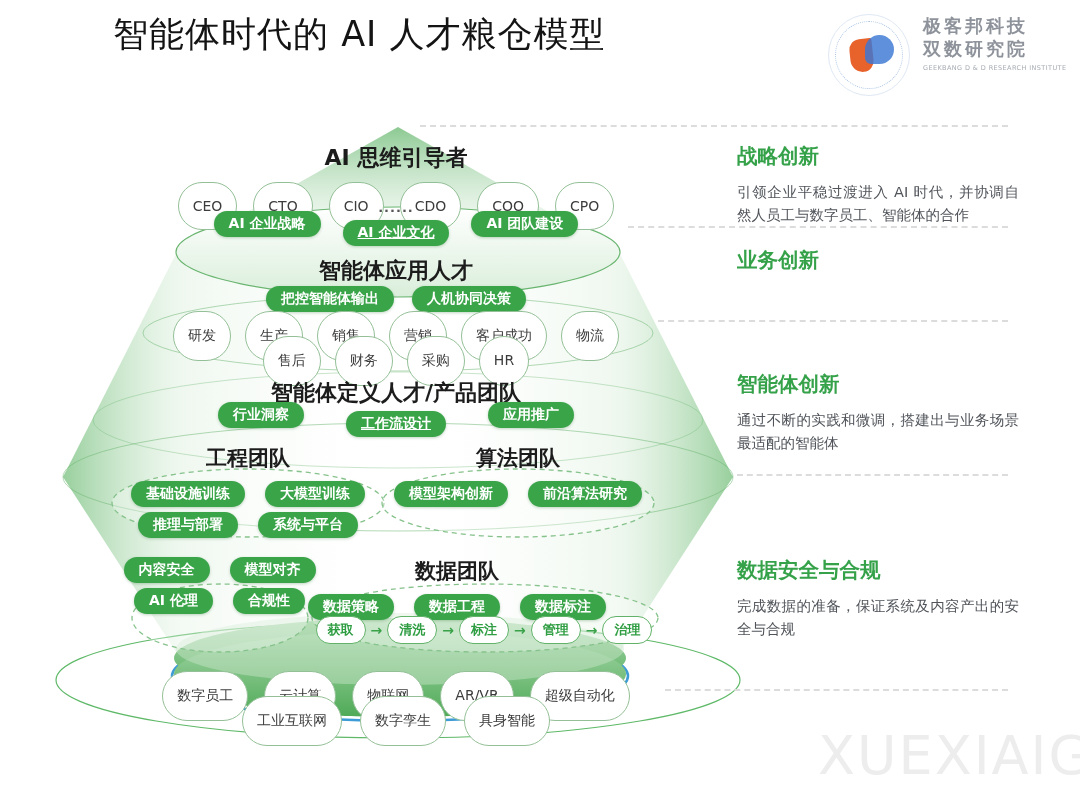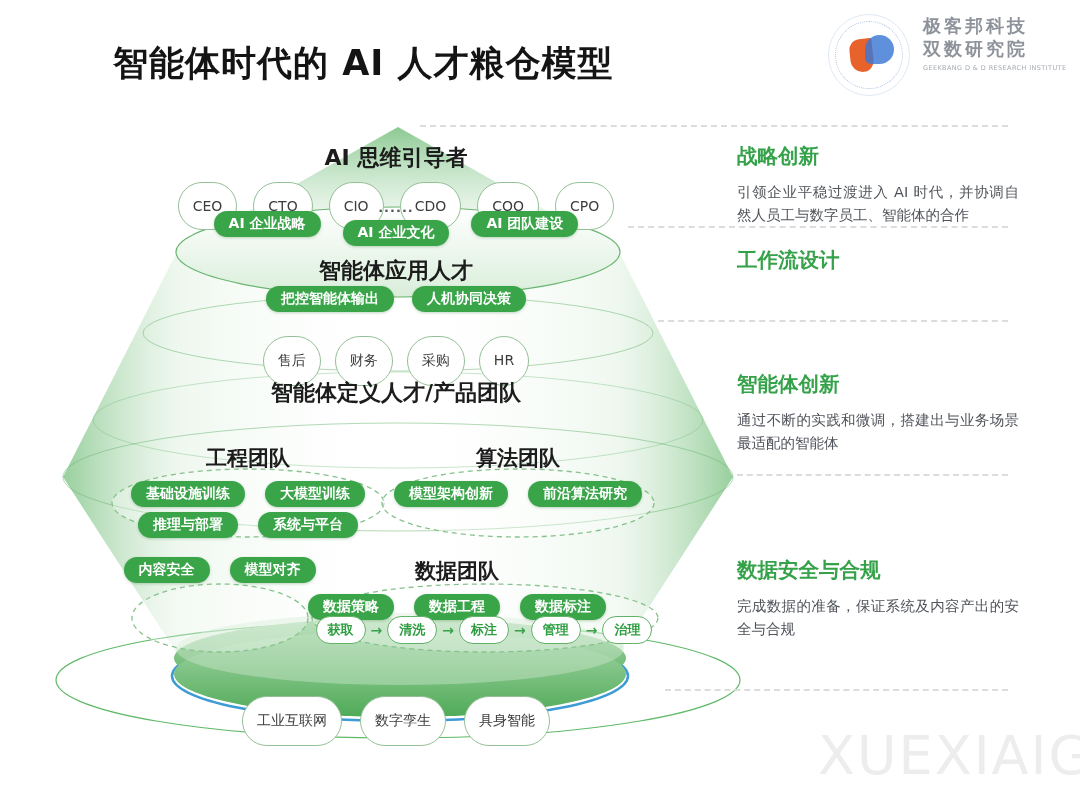--- a/index.html
+++ b/index.html
@@ -1,20 +1,20 @@
 <!DOCTYPE html>
 <html><head>
 <meta charset="utf-8">
 <style>
   html,body{margin:0;padding:0;background:#fff;}
   .stage{position:relative;width:1080px;height:787px;background:#ffffff;overflow:hidden;
          font-family:"DejaVu Sans","Liberation Sans",sans-serif;}
   .bg{position:absolute;left:0;top:0;z-index:0;}
 
-  .page-title{position:absolute;left:113px;top:40px;font-size:35px;font-weight:700;
+  .page-title{position:absolute;left:113px;top:11px;font-size:35px;font-weight:400;
               color:#141414;letter-spacing:1px;z-index:2;}
 
   
   .logo{position:absolute;left:828px;top:14px;display:flex;align-items:flex-start;gap:13px;z-index:2;}
   .badge{width:80px;height:80px;border-radius:50%;border:1px solid #dfe8f4;background:#fff;position:relative;flex:0 0 auto;}
   .badge::before{content:"";position:absolute;inset:6px;border-radius:50%;border:1px dotted #a9c3e3;}
   .mark-o{position:absolute;left:21px;top:24px;width:23px;height:33px;background:#e8622c;
           border-radius:12px 2px 12px 14px;transform:rotate(-6deg);}
   .mark-b{position:absolute;left:36px;top:20px;width:29px;height:29px;background:#3a77d4;opacity:.82;
           border-radius:50% 50% 50% 6px;}
@@ -30,21 +30,21 @@
             letter-spacing:1px;color:#555;z-index:1;}
 
   .p-solid{background:#3aa449;color:#fff;font-weight:700;font-size:14px;padding:4px 15px;
            border-radius:999px;box-shadow:0 1px 3px rgba(40,110,45,.28);white-space:nowrap;}
   .p-outline{background:#fff;color:#3c3c3c;font-size:14px;padding:15px 14px;border-radius:999px;
              border:1px solid #94c097;white-space:nowrap;}
   .p-flow{background:#fff;color:#2f9d42;font-weight:700;font-size:13px;padding:4px 11px;
           border-radius:999px;border:1.5px solid #62b269;white-space:nowrap;}
   .arrow{color:#3aa34a;font-size:14px;font-weight:700;align-self:center;}
 
-  .arc .p-solid:nth-child(2){transform:translateY(9px);}
+  .arc .p-solid:nth-child(2){transform:translateY(9px);text-decoration:underline;}
 
   .team{position:absolute;display:flex;flex-direction:column;align-items:center;gap:5px;z-index:1;}
   .team-heading{font-size:21px;font-weight:800;color:#1c1c1c;margin-bottom:4px;white-space:nowrap;}
   .trow{display:flex;gap:20px;justify-content:space-between;}
 
   .flow-row{position:absolute;left:324px;top:616px;width:320px;display:flex;justify-content:center;
             gap:5px;z-index:1;}
 
   
   .dash{position:absolute;border-top:2px dashed #dcdcdc;z-index:1;}
@@ -130,28 +130,41 @@
     <span class="p-solid">AI 企业战略</span>
     <span class="p-solid">AI 企业文化</span>
     <span class="p-solid">AI 团队建设</span>
   </div>
 
   <div class="layer-heading" style="top:256px">智能体应用人才</div>
   <div class="row" style="top:286px;gap:18px">
     <span class="p-solid">把控智能体输出</span>
     <span class="p-solid">人机协同决策</span>
   </div>
+  <div class="row" style="top:311px">
+    <span class="p-outline">研发</span>
+    <span class="p-outline">生产</span>
+    <span class="p-outline">销售</span>
+    <span class="p-outline">营销</span>
+    <span class="p-outline">客户成功</span>
+    <span class="p-outline">物流</span>
+  </div>
   <div class="row" style="top:336px">
     <span class="p-outline">售后</span>
     <span class="p-outline">财务</span>
     <span class="p-outline">采购</span>
     <span class="p-outline">HR</span>
   </div>
 
   <div class="layer-heading" style="top:378px">智能体定义人才/产品团队</div>
+  <div class="row arc" style="top:402px;gap:42px">
+    <span class="p-solid">行业洞察</span>
+    <span class="p-solid">工作流设计</span>
+    <span class="p-solid">应用推广</span>
+  </div>
 
   <div class="team" style="left:112px;top:444px;width:272px">
     <div class="team-heading">工程团队</div>
     <div class="trow">
       <span class="p-solid">基础设施训练</span>
       <span class="p-solid">大模型训练</span>
     </div>
     <div class="trow">
       <span class="p-solid">推理与部署</span>
       <span class="p-solid">系统与平台</span>
@@ -162,20 +175,24 @@
     <div class="trow">
       <span class="p-solid">模型架构创新</span>
       <span class="p-solid">前沿算法研究</span>
     </div>
   </div>
 
   <div class="team" style="left:127px;top:557px;width:185px">
     <div class="trow">
       <span class="p-solid">内容安全</span>
       <span class="p-solid">模型对齐</span>
+    </div>
+    <div class="trow">
+      <span class="p-solid">AI 伦理</span>
+      <span class="p-solid">合规性</span>
     </div>
   </div>
   <div class="team" style="left:312px;top:557px;width:290px">
     <div class="team-heading">数据团队</div>
     <div class="trow">
       <span class="p-solid">数据策略</span>
       <span class="p-solid">数据工程</span>
       <span class="p-solid">数据标注</span>
     </div>
   </div>
@@ -184,38 +201,45 @@
     <span class="arrow">→</span>
     <span class="p-flow">清洗</span>
     <span class="arrow">→</span>
     <span class="p-flow">标注</span>
     <span class="arrow">→</span>
     <span class="p-flow">管理</span>
     <span class="arrow">→</span>
     <span class="p-flow">治理</span>
   </div>
 
+  <div class="row" style="top:671px;gap:16px">
+    <span class="p-outline">数字员工</span>
+    <span class="p-outline">云计算</span>
+    <span class="p-outline">物联网</span>
+    <span class="p-outline">AR/VR</span>
+    <span class="p-outline">超级自动化</span>
+  </div>
   <div class="row" style="top:696px;gap:18px">
     <span class="p-outline">工业互联网</span>
     <span class="p-outline">数字孪生</span>
     <span class="p-outline">具身智能</span>
   </div>
 
   <div class="dash" style="top:125px;left:420px;width:588px"></div>
   <div class="dash" style="top:226px;left:628px;width:380px"></div>
   <div class="dash" style="top:320px;left:658px;width:350px"></div>
   <div class="dash" style="top:474px;left:737px;width:271px"></div>
   <div class="dash" style="top:689px;left:665px;width:343px"></div>
 
   <div class="anno" style="top:142px">
     <h3>战略创新</h3>
     <p>引领企业平稳过渡进入 AI 时代，并协调自然人员工与数字员工、智能体的合作</p>
   </div>
   <div class="anno" style="top:246px">
-    <h3>工作流设计</h3>
+    <h3>业务创新</h3>
   </div>
   <div class="anno" style="top:370px">
     <h3>智能体创新</h3>
     <p>通过不断的实践和微调，搭建出与业务场景最适配的智能体</p>
   </div>
   <div class="anno" style="top:556px">
     <h3>数据安全与合规</h3>
     <p>完成数据的准备，保证系统及内容产出的安全与合规</p>
   </div>
 

